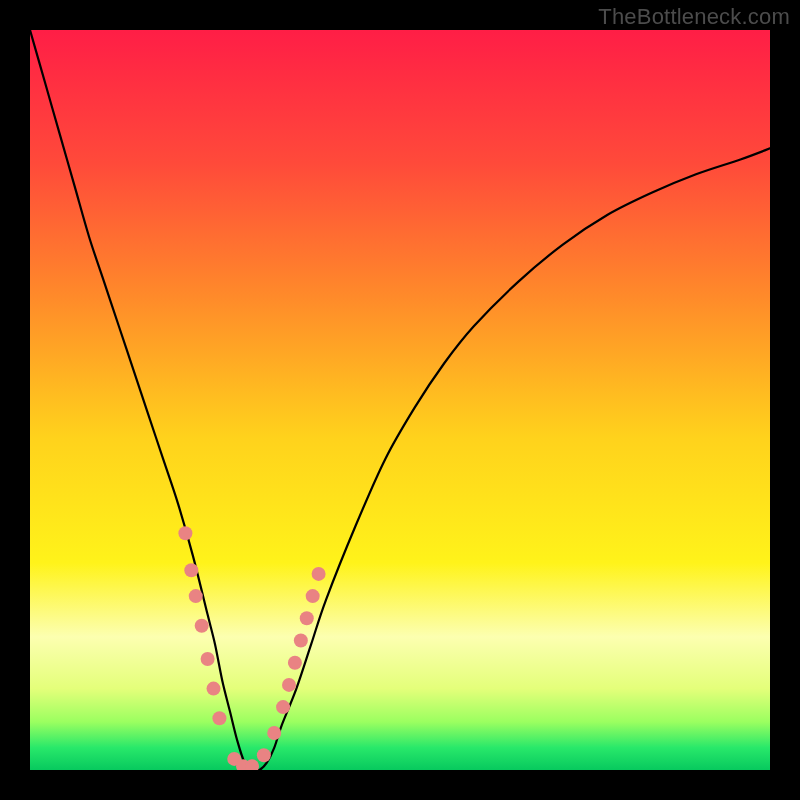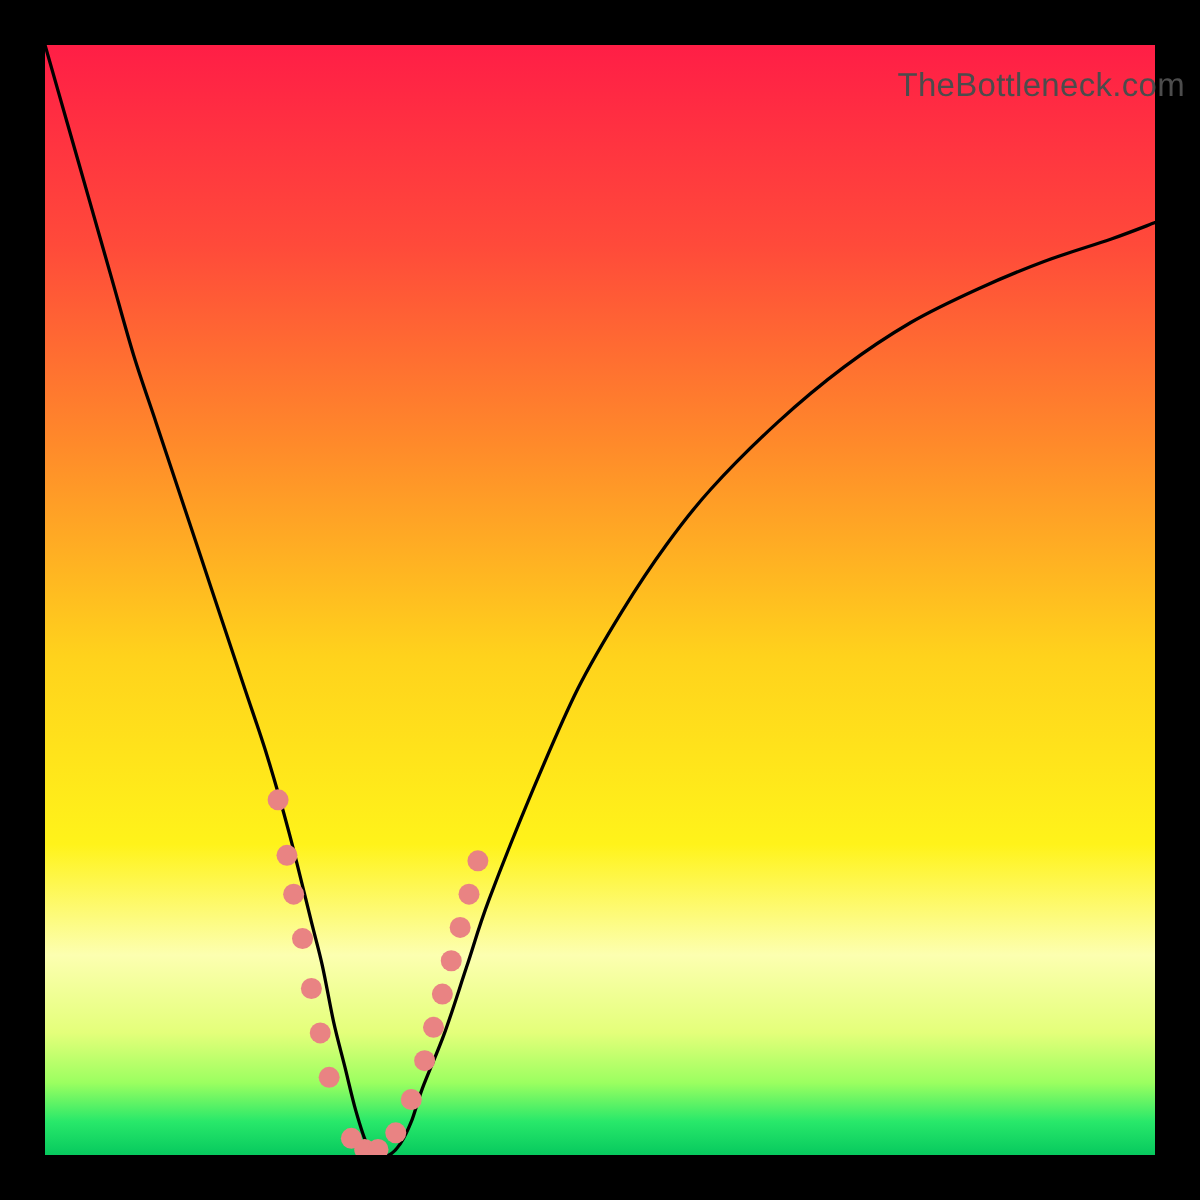--- a/index.html
+++ b/index.html
@@ -27,21 +27,20 @@
     overflow: hidden;
   }
   .watermark {
     position: absolute;
     top: 4px;
     right: 10px;
     font-family: Arial, Helvetica, sans-serif;
     font-size: 22px;
     color: #4c4c4c;
     letter-spacing: 0.2px;
-    margin-top: 40px;
   }
   svg {
     display: block;
   }
 </style>
 </head>
 <body>
 
 <div class="frame">
   <div class="plot">

